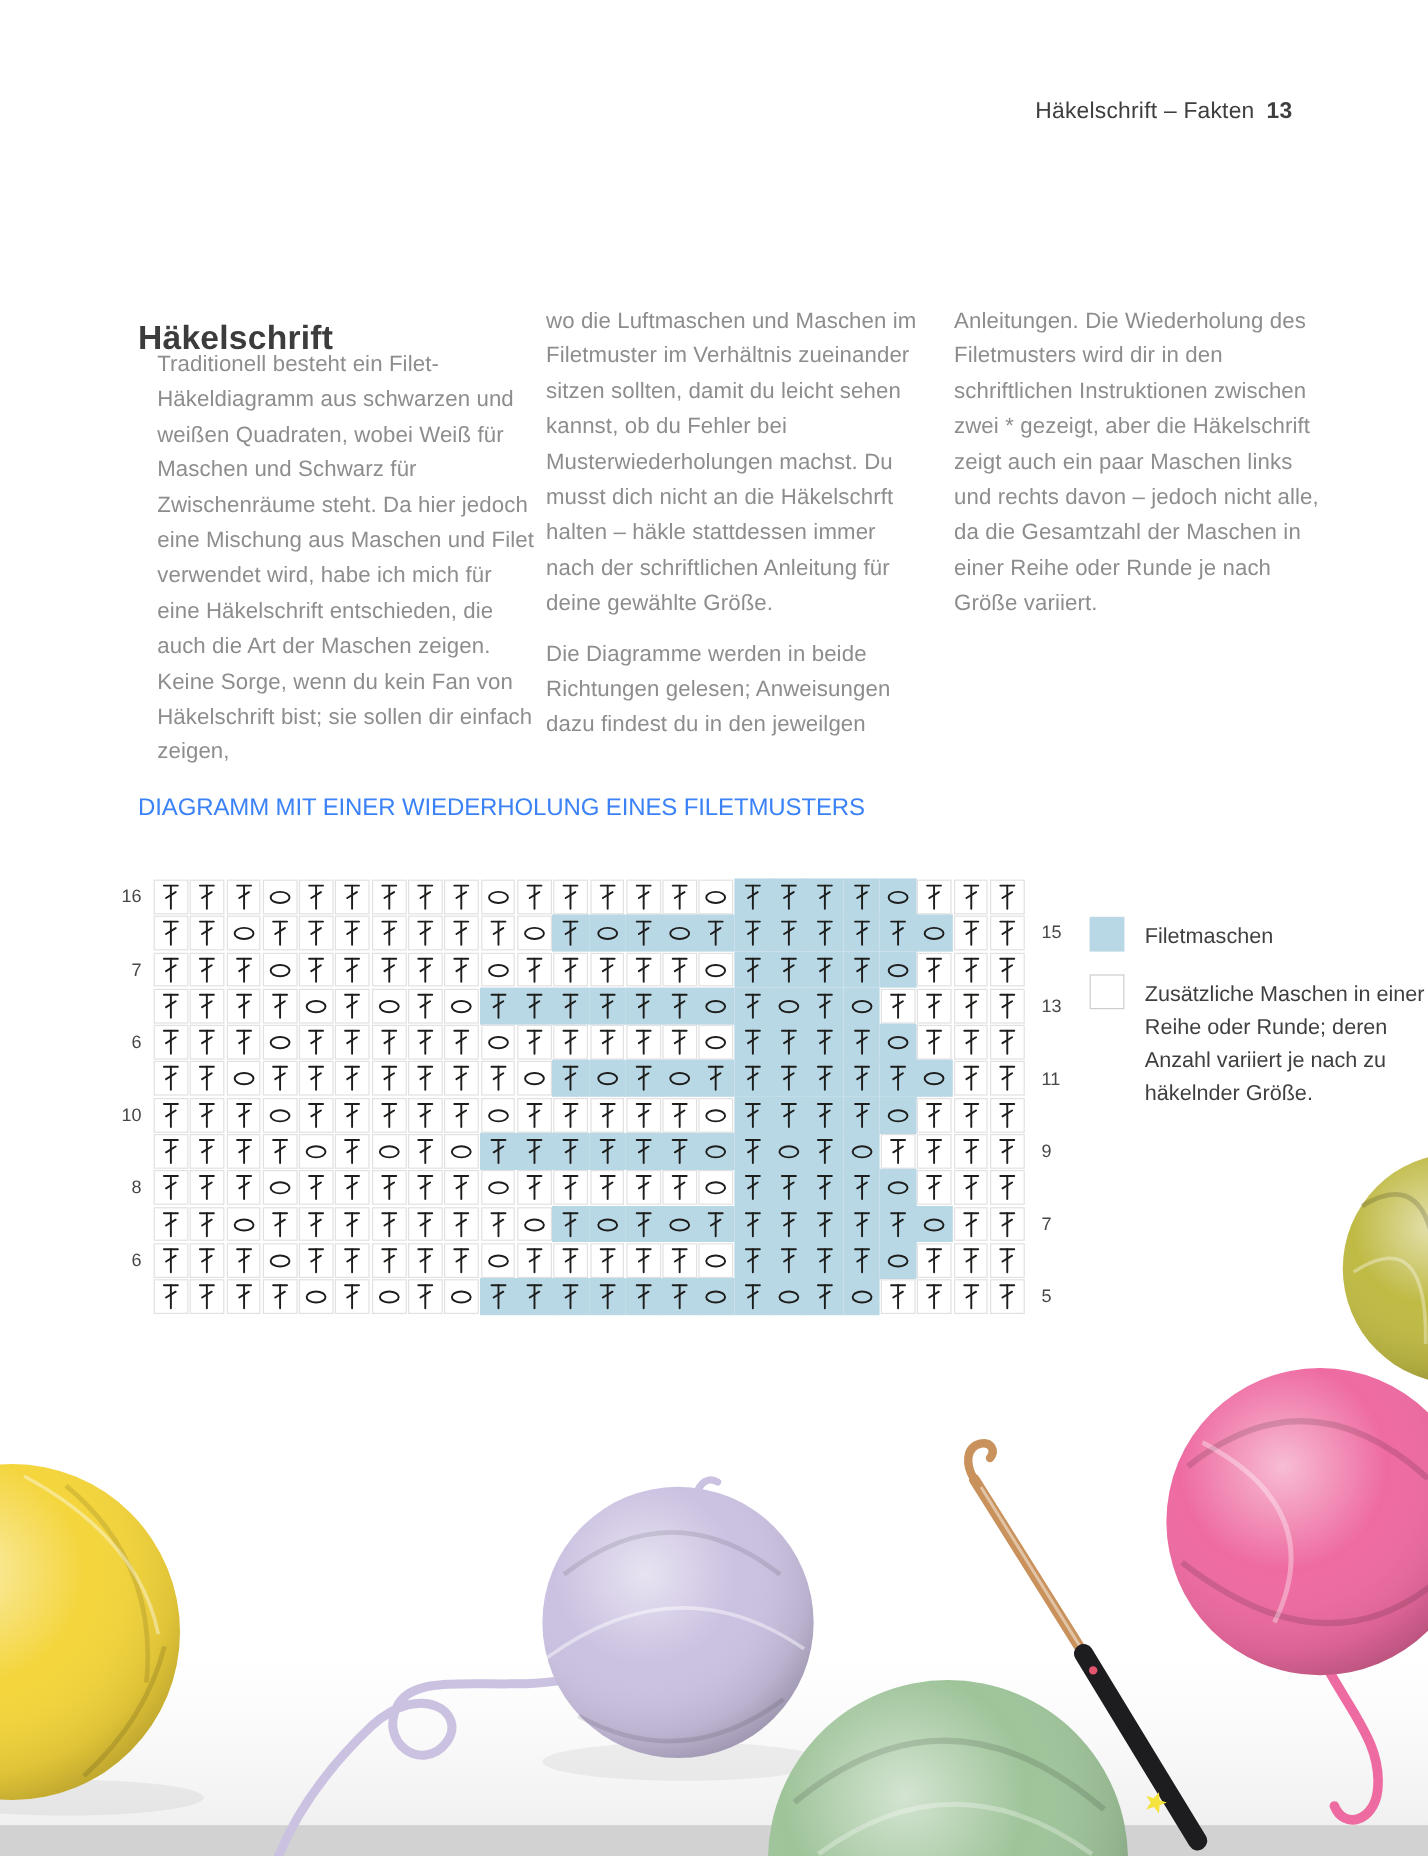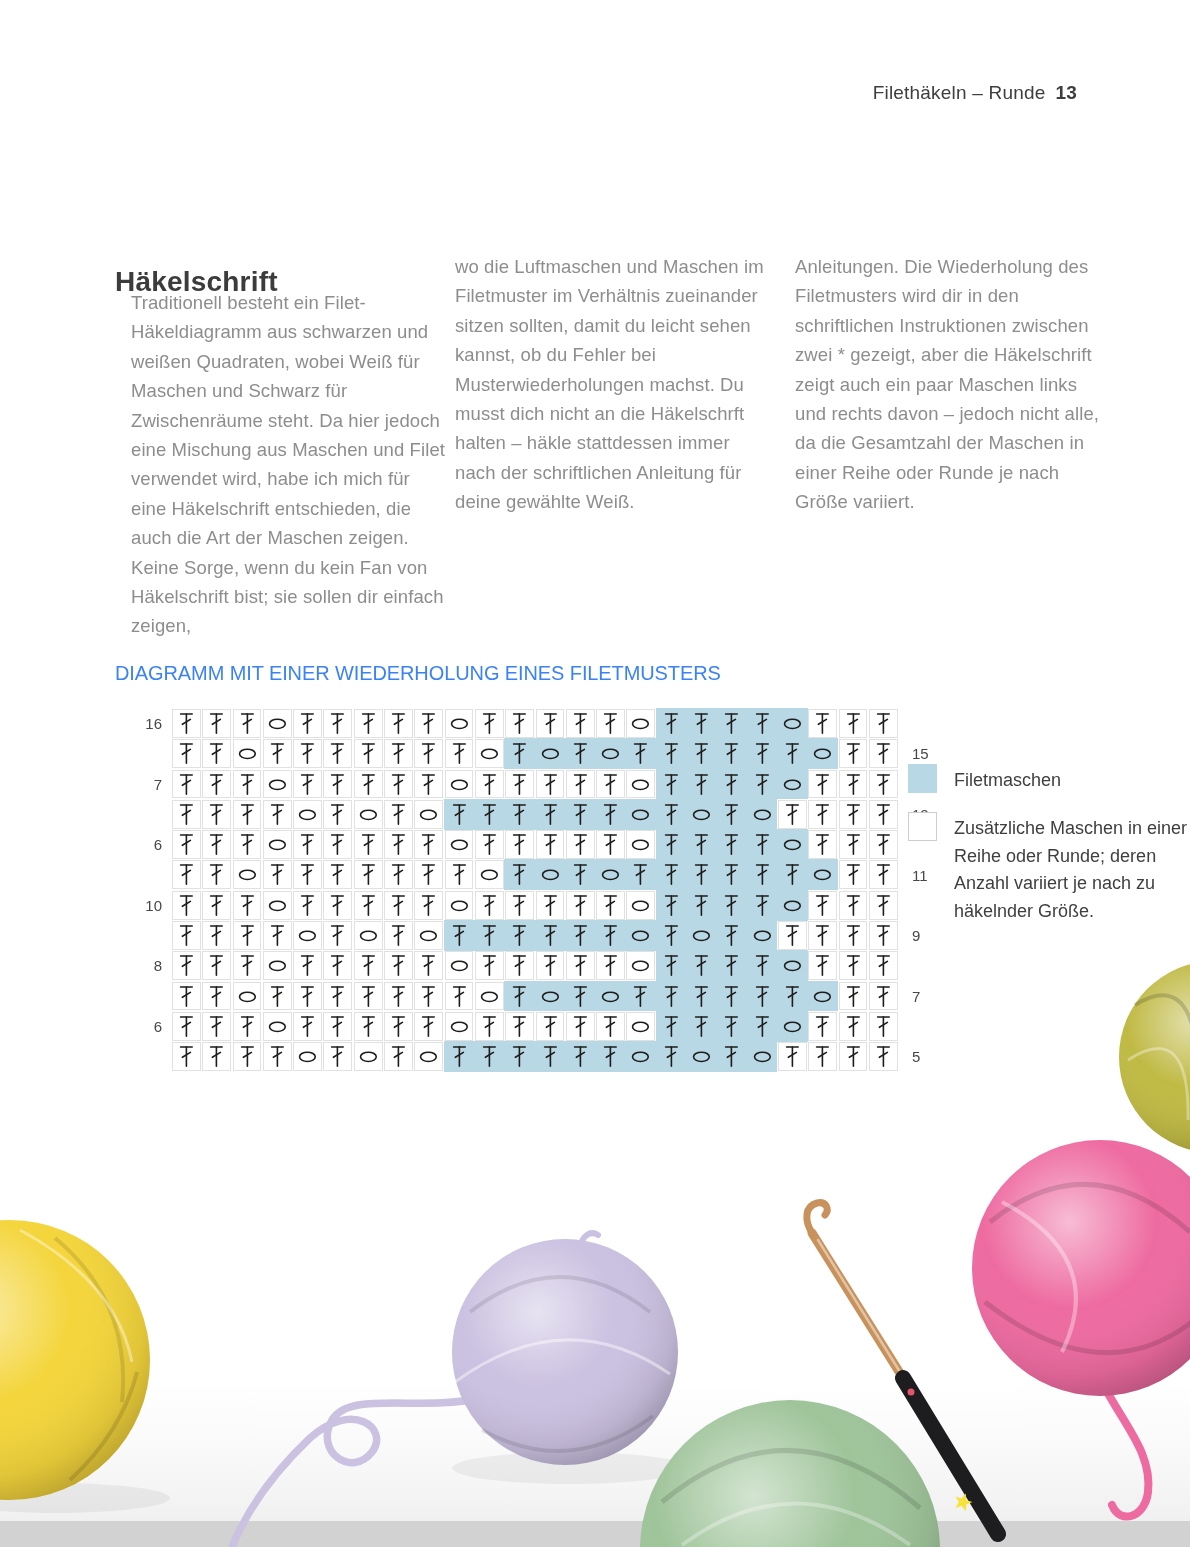--- a/index.html
+++ b/index.html
@@ -17,21 +17,21 @@
   .col p{margin:0 0 13px 0;}
   .col1{left:131px;top:288px;}
   .col2{left:455px;top:252px;}
   .col3{left:795px;top:252px;}
 
   
   .diagram-title{left:115px;top:645px;font-size:20px;font-weight:normal;color:#3b82f6;letter-spacing:-.1px;}
 
   
   :root{--filet:#b9d8e5;--gridline:#e1e1e1;--symcol:#1d1d1b;}
-  #chart-wrap{left:128px;top:709px;width:586px;margin-left:44px;}
+  #chart-wrap{left:128px;top:733px;width:586px;}
   #chart-grid{display:grid;grid-template-columns:repeat(24,28.8px);grid-auto-rows:28.8px;gap:1.5px;}
   .cell{border:1px solid var(--gridline);background:#fff;box-sizing:border-box;}
   .cell.filet{background:var(--filet);border-color:var(--filet);box-shadow:0 0 0 1px var(--filet);}
   .sym{width:100%;height:100%;display:block;}
   .sym line,.sym ellipse{stroke:var(--symcol);stroke-width:1.8;fill:none;stroke-linecap:round;}
   .row-label{position:absolute;font-size:15px;color:#474747;width:26px;line-height:20px;}
   .row-label.left{left:-36px;text-align:right;}
   .row-label.right{left:740px;text-align:left;}
 
   
@@ -43,30 +43,31 @@
   #legend-1{top:764px;}
   #legend-2{top:812px;}
 
   
   #photo{left:0;top:940px;width:1190px;height:607px;}
 </style>
 </head>
 <body>
 
 <div class="abs page-header">
-  <span>Filethäkeln – Runde</span><span class="num">13</span>
+  <span>Häkelschrift – Fakten</span><span class="num">13</span>
 </div>
 
 <h1 class="abs article-heading">Häkelschrift</h1>
 
 <div class="abs col col1">
   <p>Traditionell besteht ein Filet-Häkeldiagramm aus schwarzen und weißen Quadraten, wobei Weiß für Maschen und Schwarz für Zwischenräume steht. Da hier jedoch eine Mischung aus Maschen und Filet verwendet wird, habe ich mich für eine Häkelschrift entschieden, die auch die Art der Maschen zeigen. Keine Sorge, wenn du kein Fan von Häkelschrift bist; sie sollen dir einfach zeigen,</p>
 </div>
 <div class="abs col col2">
-  <p>wo die Luftmaschen und Maschen im Filetmuster im Verhältnis zueinander sitzen sollten, damit du leicht sehen kannst, ob du Fehler bei Musterwiederholungen machst. Du musst dich nicht an die Häkelschrft halten – häkle stattdessen immer nach der schriftlichen Anleitung für deine gewählte Weiß.</p>
+  <p>wo die Luftmaschen und Maschen im Filetmuster im Verhältnis zueinander sitzen sollten, damit du leicht sehen kannst, ob du Fehler bei Musterwiederholungen machst. Du musst dich nicht an die Häkelschrft halten – häkle stattdessen immer nach der schriftlichen Anleitung für deine gewählte Größe.</p>
+  <p>Die Diagramme werden in beide Richtungen gelesen; Anweisungen dazu findest du in den jeweilgen</p>
 </div>
 <div class="abs col col3">
   <p>Anleitungen. Die Wiederholung des Filetmusters wird dir in den schriftlichen Instruktionen zwischen zwei * gezeigt, aber die Häkelschrift zeigt auch ein paar Maschen links und rechts davon – jedoch nicht alle, da die Gesamtzahl der Maschen in einer Reihe oder Runde je nach Größe variiert.</p>
 </div>
 
 <h2 class="abs diagram-title">DIAGRAMM MIT EINER WIEDERHOLUNG EINES FILETMUSTERS</h2>
 
 <div class="abs" id="chart-wrap">
   <div id="chart-grid" style="grid-template-columns: repeat(24, 28.8px);">
       <div class="cell">

